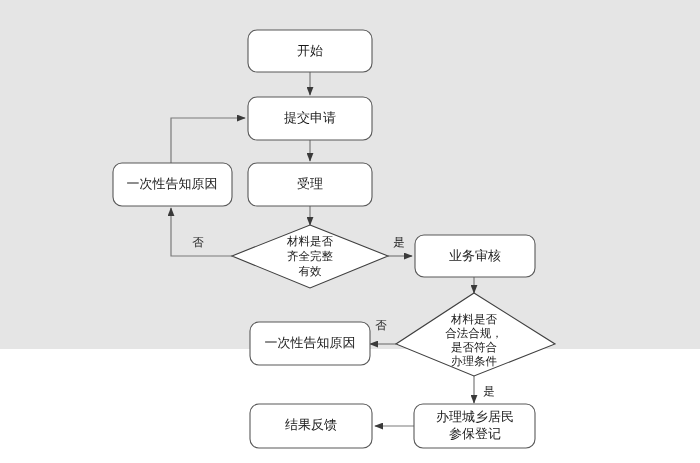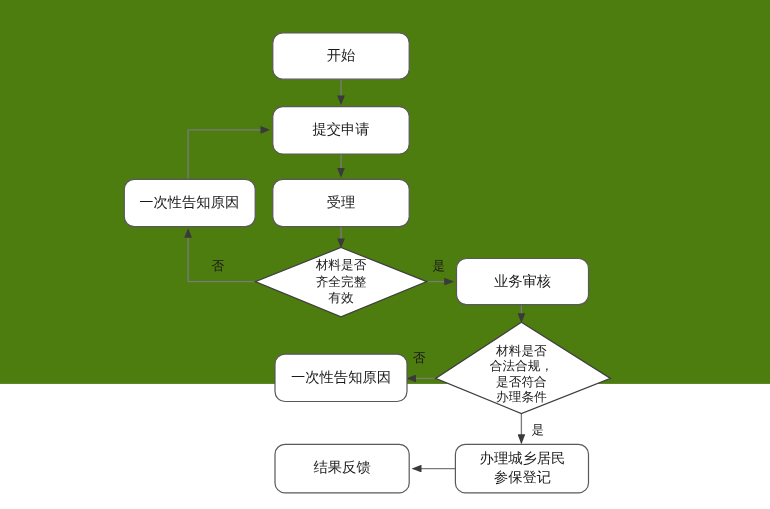--- a/index.html
+++ b/index.html
@@ -10,21 +10,21 @@
   body {
     width: 700px;
     height: 463px;
     font-family: "Liberation Serif", "DejaVu Serif", serif;
     overflow: hidden;
   }
   #flowchart-root {
     position: relative;
     width: 700px;
     height: 349px;
-    background: #4d7c0f;
+    background: #e5e5e5;
   }
   svg#flow-svg {
     position: absolute;
     top: 0;
     left: 0;
     width: 700px;
     height: 463px;
   }
   .node-shape {
     fill: #ffffff;

